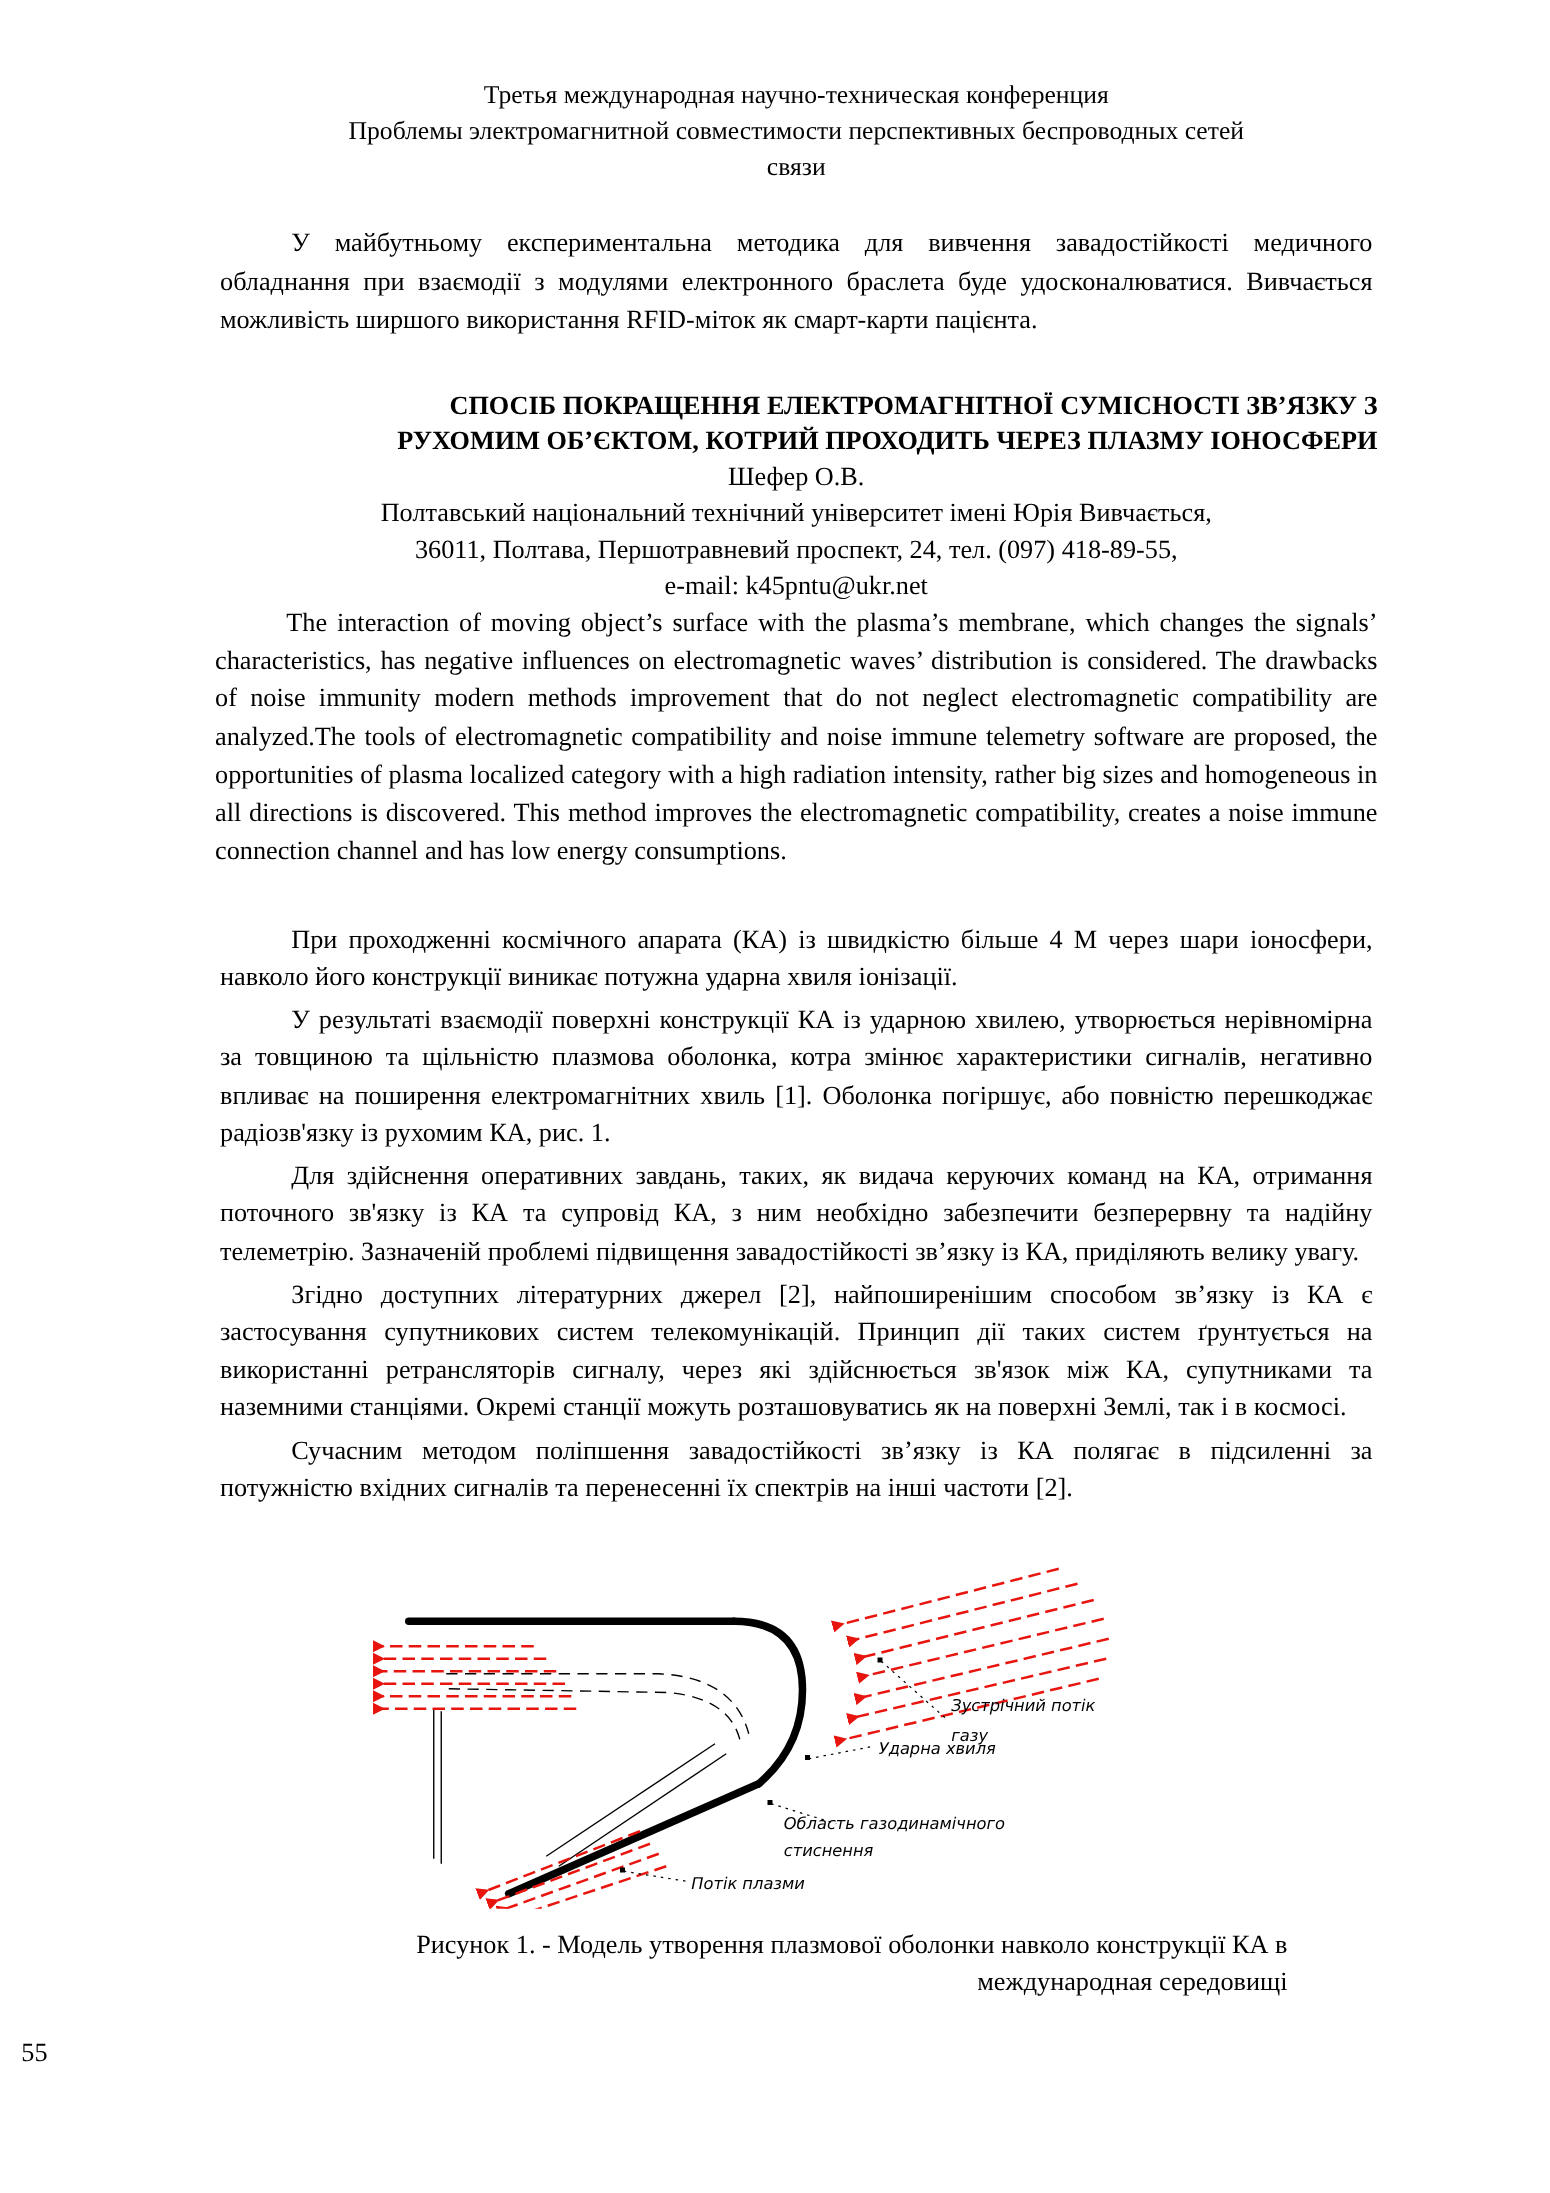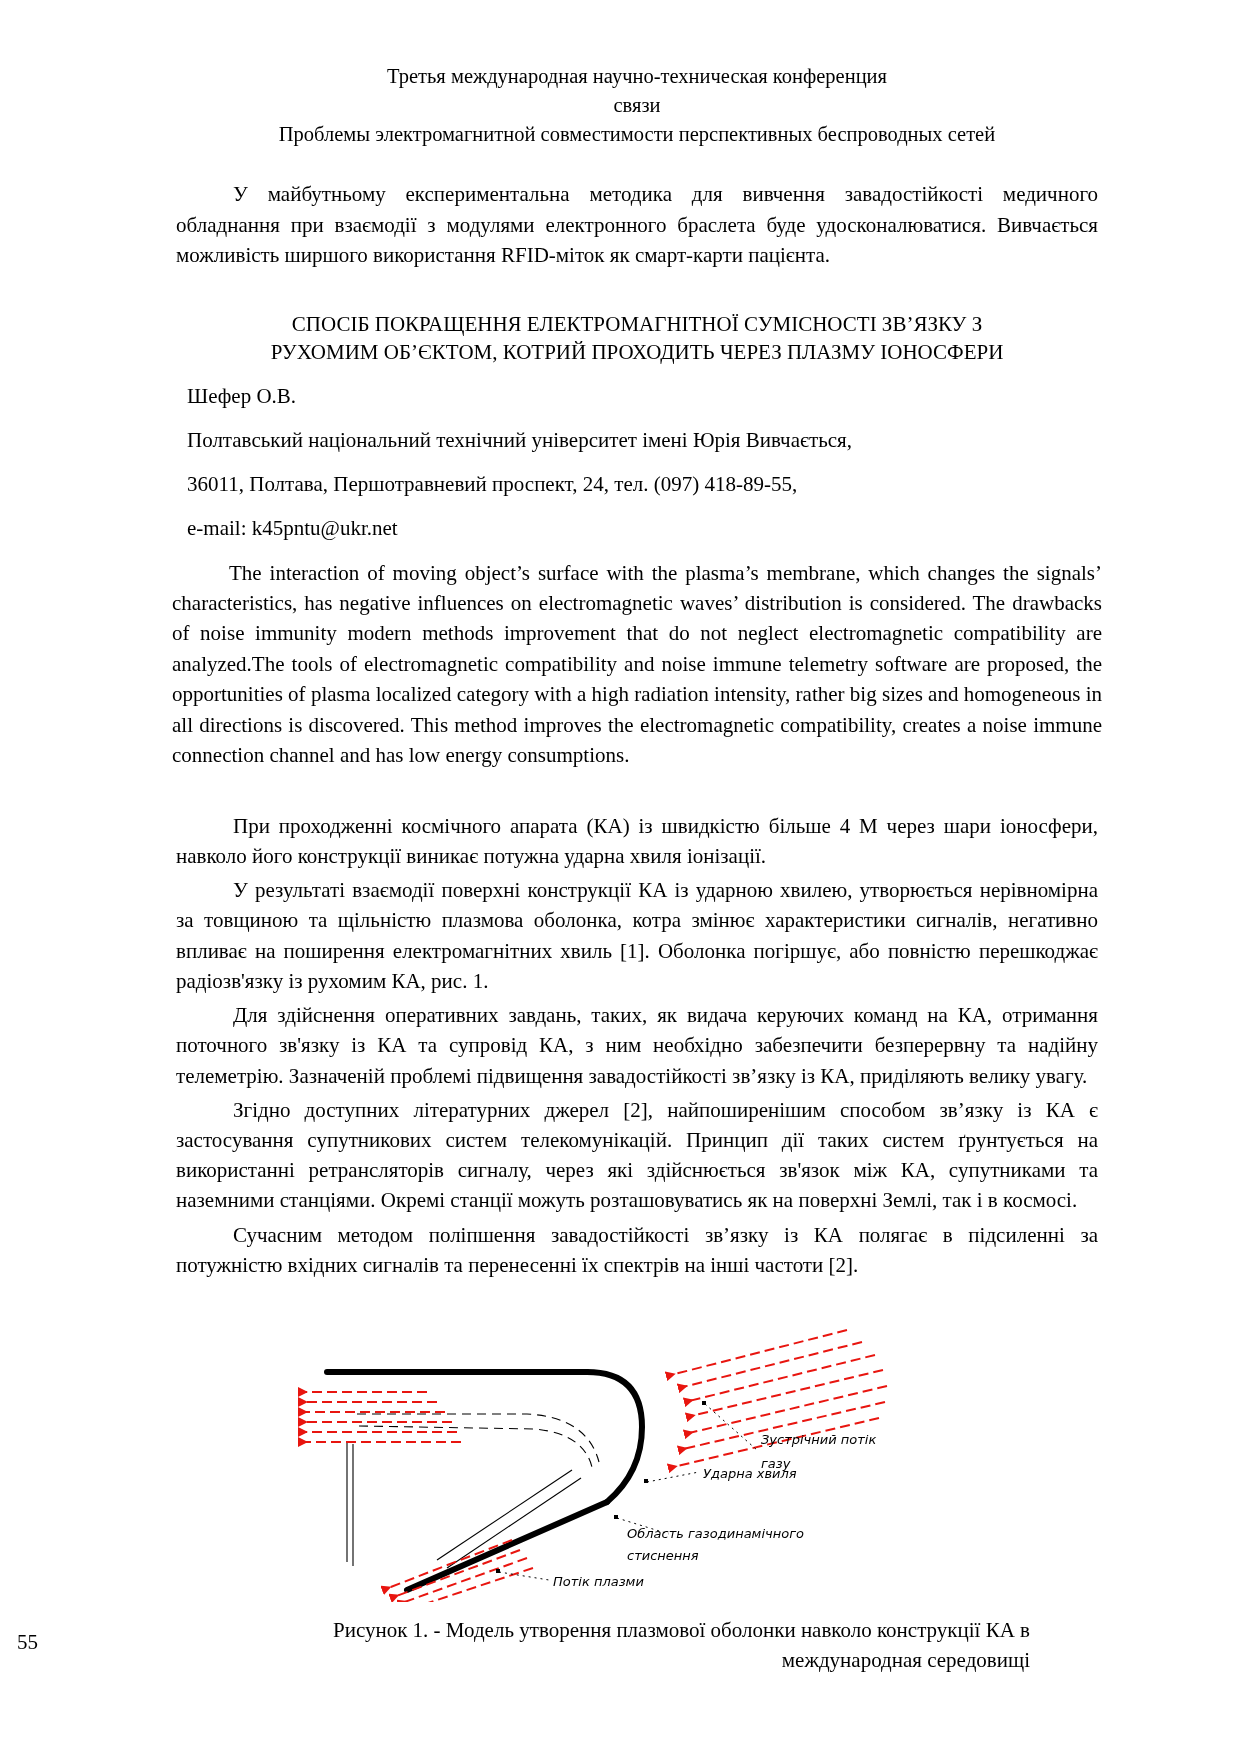--- a/index.html
+++ b/index.html
@@ -46,31 +46,31 @@
     text-indent: 57px;
     hyphens: none;
   }
 
   .gap-sm { height: 14px; }
   .gap-md { height: 26px; }
   .gap-lg { height: 36px; }
 
   
   .art-title {
+    text-align: right;
+    font-weight: bold;
+    font-size: 21px;
+    line-height: 1.35;
+    margin: 0;
+  }
+  .centered-line {
     text-align: center;
-    font-weight: normal;
-    font-size: 21px;
-    line-height: 1.35;
-    margin: 0;
-  }
-  .centered-line {
-    text-align: left;
     font-size: 21px;
     line-height: 1.38;
-    margin: 15px;
+    margin: 0;
   }
 
   
   p.abstract {
     margin: 0;
     font-size: 21px;
     line-height: 1.45;
     text-align: justify;
     text-indent: 57px;
   }
@@ -111,22 +111,22 @@
 </style>
 </head>
 <body>
 
 <div class="page">
 
   <div class="content">
 
     <div class="runhead">
       <div>Третья международная научно-техническая конференция</div>
+      <div>Проблемы электромагнитной совместимости перспективных беспроводных сетей</div>
       <div>связи</div>
-      <div>Проблемы электромагнитной совместимости перспективных беспроводных сетей</div>
     </div>
 
     <div class="gap-md"></div>
 
     <p class="body-par">У майбутньому експериментальна методика для вивчення завадостійкості медичного обладнання при взаємодії з модулями електронного браслета буде удосконалюватися. Вивчається можливість ширшого використання RFID-міток як смарт-карти пацієнта.</p>
 
     <div class="gap-lg"></div>
 
     <div>
       <div class="art-title">СПОСІБ ПОКРАЩЕННЯ ЕЛЕКТРОМАГНІТНОЇ СУМІСНОСТІ ЗВ’ЯЗКУ З</div>

